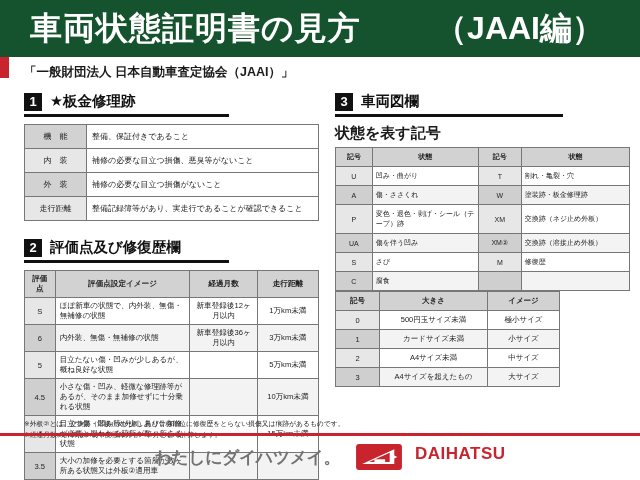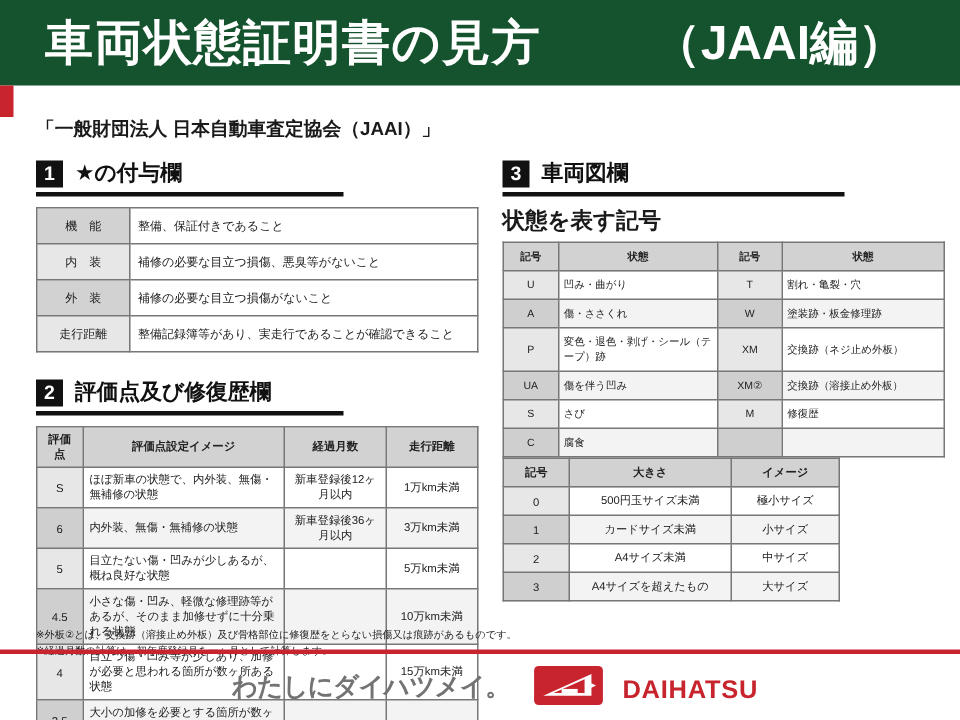--- a/index.html
+++ b/index.html
@@ -10,21 +10,21 @@
   }
   
   .header {
     height:57px; background:#14532d; color:#fff;
     display:flex; align-items:center; justify-content:space-between;
     padding:0 36px 0 30px;
   }
   .header .t-main { font-size:32px; font-weight:bold; letter-spacing:1px; }
   .header .t-sub  { font-size:32px; font-weight:bold; }
   .header-tab { position:absolute; left:0; top:57px; width:9px; height:21px; background:#c8242e; }
-  .subtitle { font-size:12.5px; font-weight:bold; margin:21px 0 2px 24px; }
+  .subtitle { font-size:12.5px; font-weight:bold; margin:7px 0 2px 24px; }
 
   
   .columns { display:flex; padding:2px 10px 0 24px; gap:16px; }
   .col { width:296px; }
 
   .section-head {
     display:flex; align-items:center; gap:8px;
     border-bottom:3px solid #111; padding-bottom:3px; margin:7px 0 7px;
   }
   .section-head.w-left  { width:205px; }
@@ -71,42 +71,42 @@
   .t4 tr:nth-child(even) td { background:#f3f3f3; }
   .t4 tr:nth-child(even) td:nth-child(1) { background:#cfcfcf; }
   .t4 col.c1 { width:44px; } .t4 col.c2 { width:108px; } .t4 col.c3 { width:72px; }
 
   
   .footnotes { position:absolute; left:24px; top:419px; font-size:6.8px; line-height:1.55; color:#222; }
   .bottom { position:absolute; left:0; bottom:0; width:640px; }
   .red-rule { height:3px; background:#c8242e; }
   .footer { display:flex; align-items:center; justify-content:center; gap:16px; padding:8px 0 10px; }
   .slogan { font-size:17px; font-weight:bold; color:#737373; letter-spacing:-0.5px;margin-left:20px; }
-  .brandmark { display:flex; align-items:flex-end; gap:13px; }
+  .brandmark { display:flex; align-items:flex-start; gap:13px; }
   .d-emblem { width:46px; height:26px; }
   .brand-word { font-size:17px; font-weight:800; color:#c8242e; letter-spacing:0.5px; }
 </style>
 </head>
 <body>
 
 <div class="header">
   <span class="t-main">車両状態証明書の見方</span>
   <span class="t-sub">（JAAI編）</span>
 </div>
 <div class="header-tab"></div>
 
 <div class="subtitle">「一般財団法人 日本自動車査定協会（JAAI）」</div>
 
 <div class="columns">
 
   <div class="col">
 
     <div class="section-head w-left">
       <span class="badge">1</span>
-      <span class="section-title">★の付与欄</span>
+      <span class="section-title">★板金修理跡</span>
     </div>
     <table class="t1">
       <tbody>
           <tr>
             <td>機　能</td>
             <td>整備、保証付きであること</td>
           </tr>
           <tr>
             <td>内　装</td>
             <td>補修の必要な目立つ損傷、悪臭等がないこと</td>

